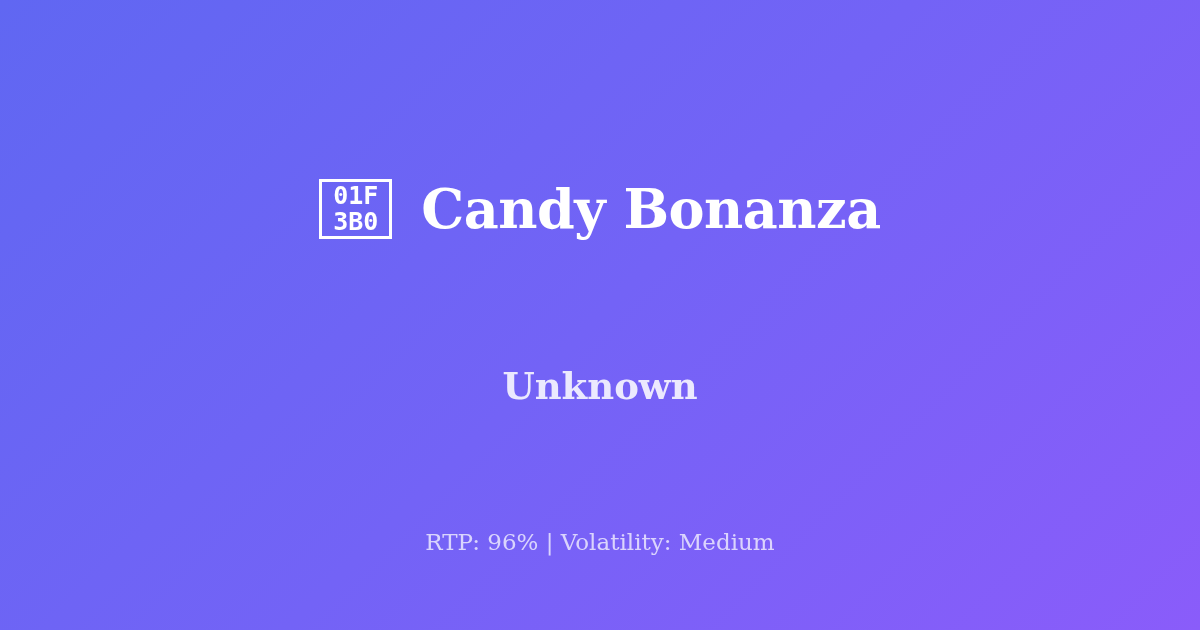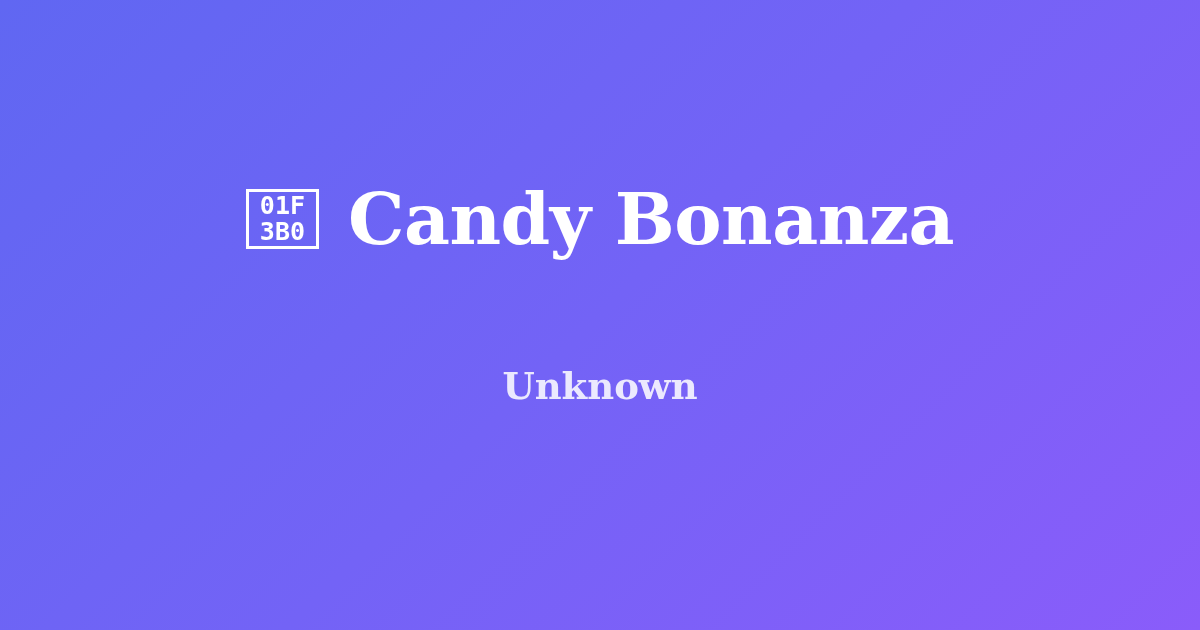--- a/index.html
+++ b/index.html
@@ -20,21 +20,21 @@
     width: 1200px;
     height: 630px;
     display: flex;
     flex-direction: column;
     align-items: center;
   }
 
   
   .title-row {
     position: absolute;
-    top: 10px;
+    top: 0;
     left: 0;
     width: 1200px;
     height: 470px;
     display: flex;
     flex-direction: column;
     align-items: center;
     justify-content: center;
     padding-bottom: 52px;
   }
 
@@ -65,21 +65,21 @@
     font-size: 25px;
     font-weight: 700;
     letter-spacing: 0px;
     color: #ffffff;
     line-height: 26px;
   }
 
   .game-title {
     font-family: "DejaVu Serif", "Liberation Serif", serif;
     font-weight: 700;
-    font-size: 71px;
+    font-size: 54px;
     line-height: 84px;
     color: #ffffff;
     white-space: nowrap;
     letter-spacing: -0.5px;
   }
 
   .game-subtitle {
     position: absolute;
     top: 362px;
     left: 0;
@@ -118,14 +118,15 @@
         <span>3B0</span>
       </div>
 
       <h1 class="game-title">Candy Bonanza</h1>
 
     </div>
   </div>
 
   <div class="game-subtitle">Unknown</div>
 
+  <div class="game-stats">RTP: 96% | Volatility: Medium</div>
 
 </div>
 
 </body></html>

